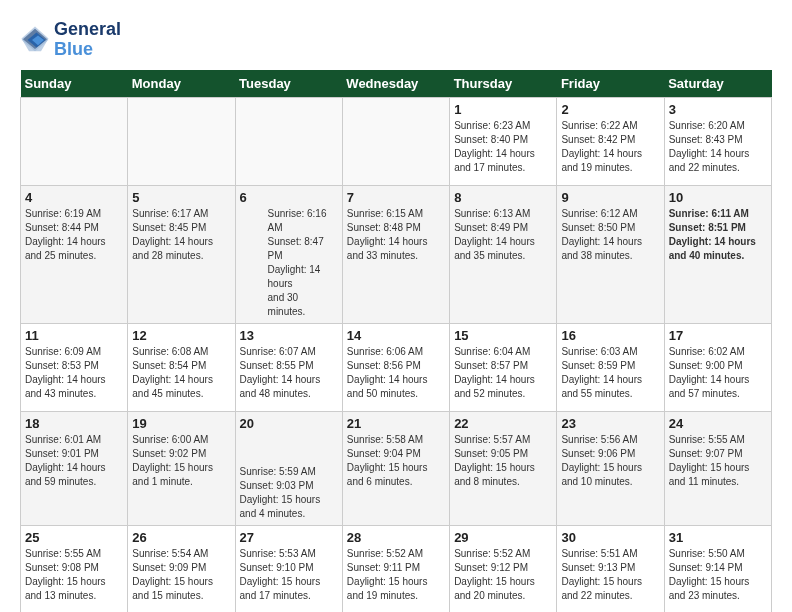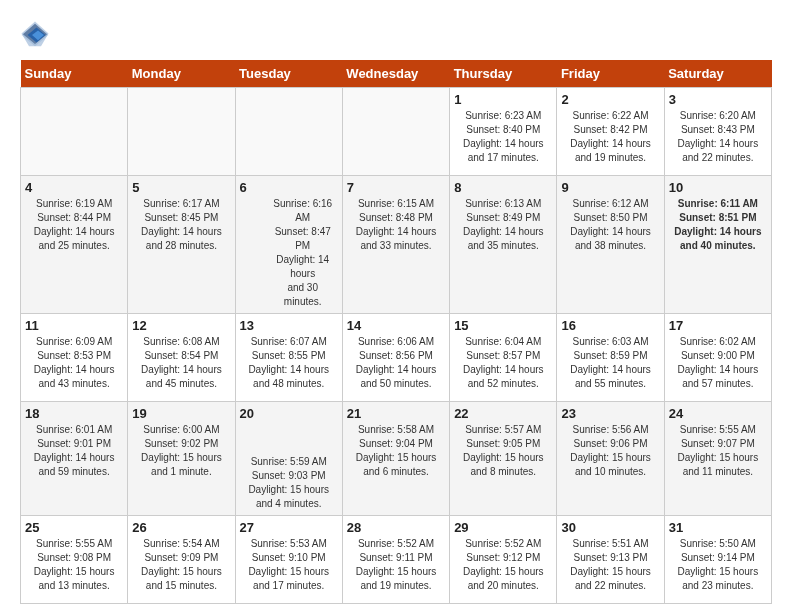--- a/index.html
+++ b/index.html
@@ -36,21 +36,21 @@
     .location {
       font-size: 16px;
       color: #333;
     }
     table {
       width: 100%;
       border-collapse: collapse;
       font-size: 11px;
     }
     thead th {
-      background-color: #c2410c;
+      background-color: #14532d;
       color: #fff;
       padding: 6px 4px;
       text-align: left;
       font-size: 13px;
       font-weight: bold;
     }
     tbody td {
       border: 1px solid #ccc;
       vertical-align: top;
       padding: 4px;
@@ -69,35 +69,38 @@
     .day-num {
       font-size: 13px;
       font-weight: bold;
       color: #222;
       margin-bottom: 2px;
     }
     .day-info {
       font-size: 10px;
       color: #333;
       line-height: 1.4;
-      text-align: center;
     }
   </style>
 </head>
 <body>
 
 <div class="header">
   <div class="logo">
     <svg class="logo-icon" viewBox="0 0 40 40">
       <polygon points="20,5 38,20 20,35 2,20" fill="#2962a8" opacity="0.15"></polygon>
       <polygon points="20,2 38,18 28,35 12,35 2,18" fill="#2962a8" opacity="0.3"></polygon>
       <polygon points="20,5 36,19 20,32 4,19" fill="#1a3a6b" opacity="0.5"></polygon>
       <polygon points="22,10 34,20 22,30 10,20" fill="#2962a8"></polygon>
       <polygon points="24,14 32,20 24,27 16,20" fill="#4a90d9"></polygon>
     </svg>
+    <div>
+      <div style="font-size:18px;font-weight:bold;color:#1a3a6b;line-height:1.1;">General</div>
+      <div style="font-size:18px;font-weight:bold;color:#4a90d9;line-height:1.1;">Blue</div>
+    </div>
   </div>
   <div class="title-block">
     <div class="month-title"></div>
     <div class="location"></div>
   </div>
 </div>
 
 <table>
   <thead>
     <tr id="header-row">

